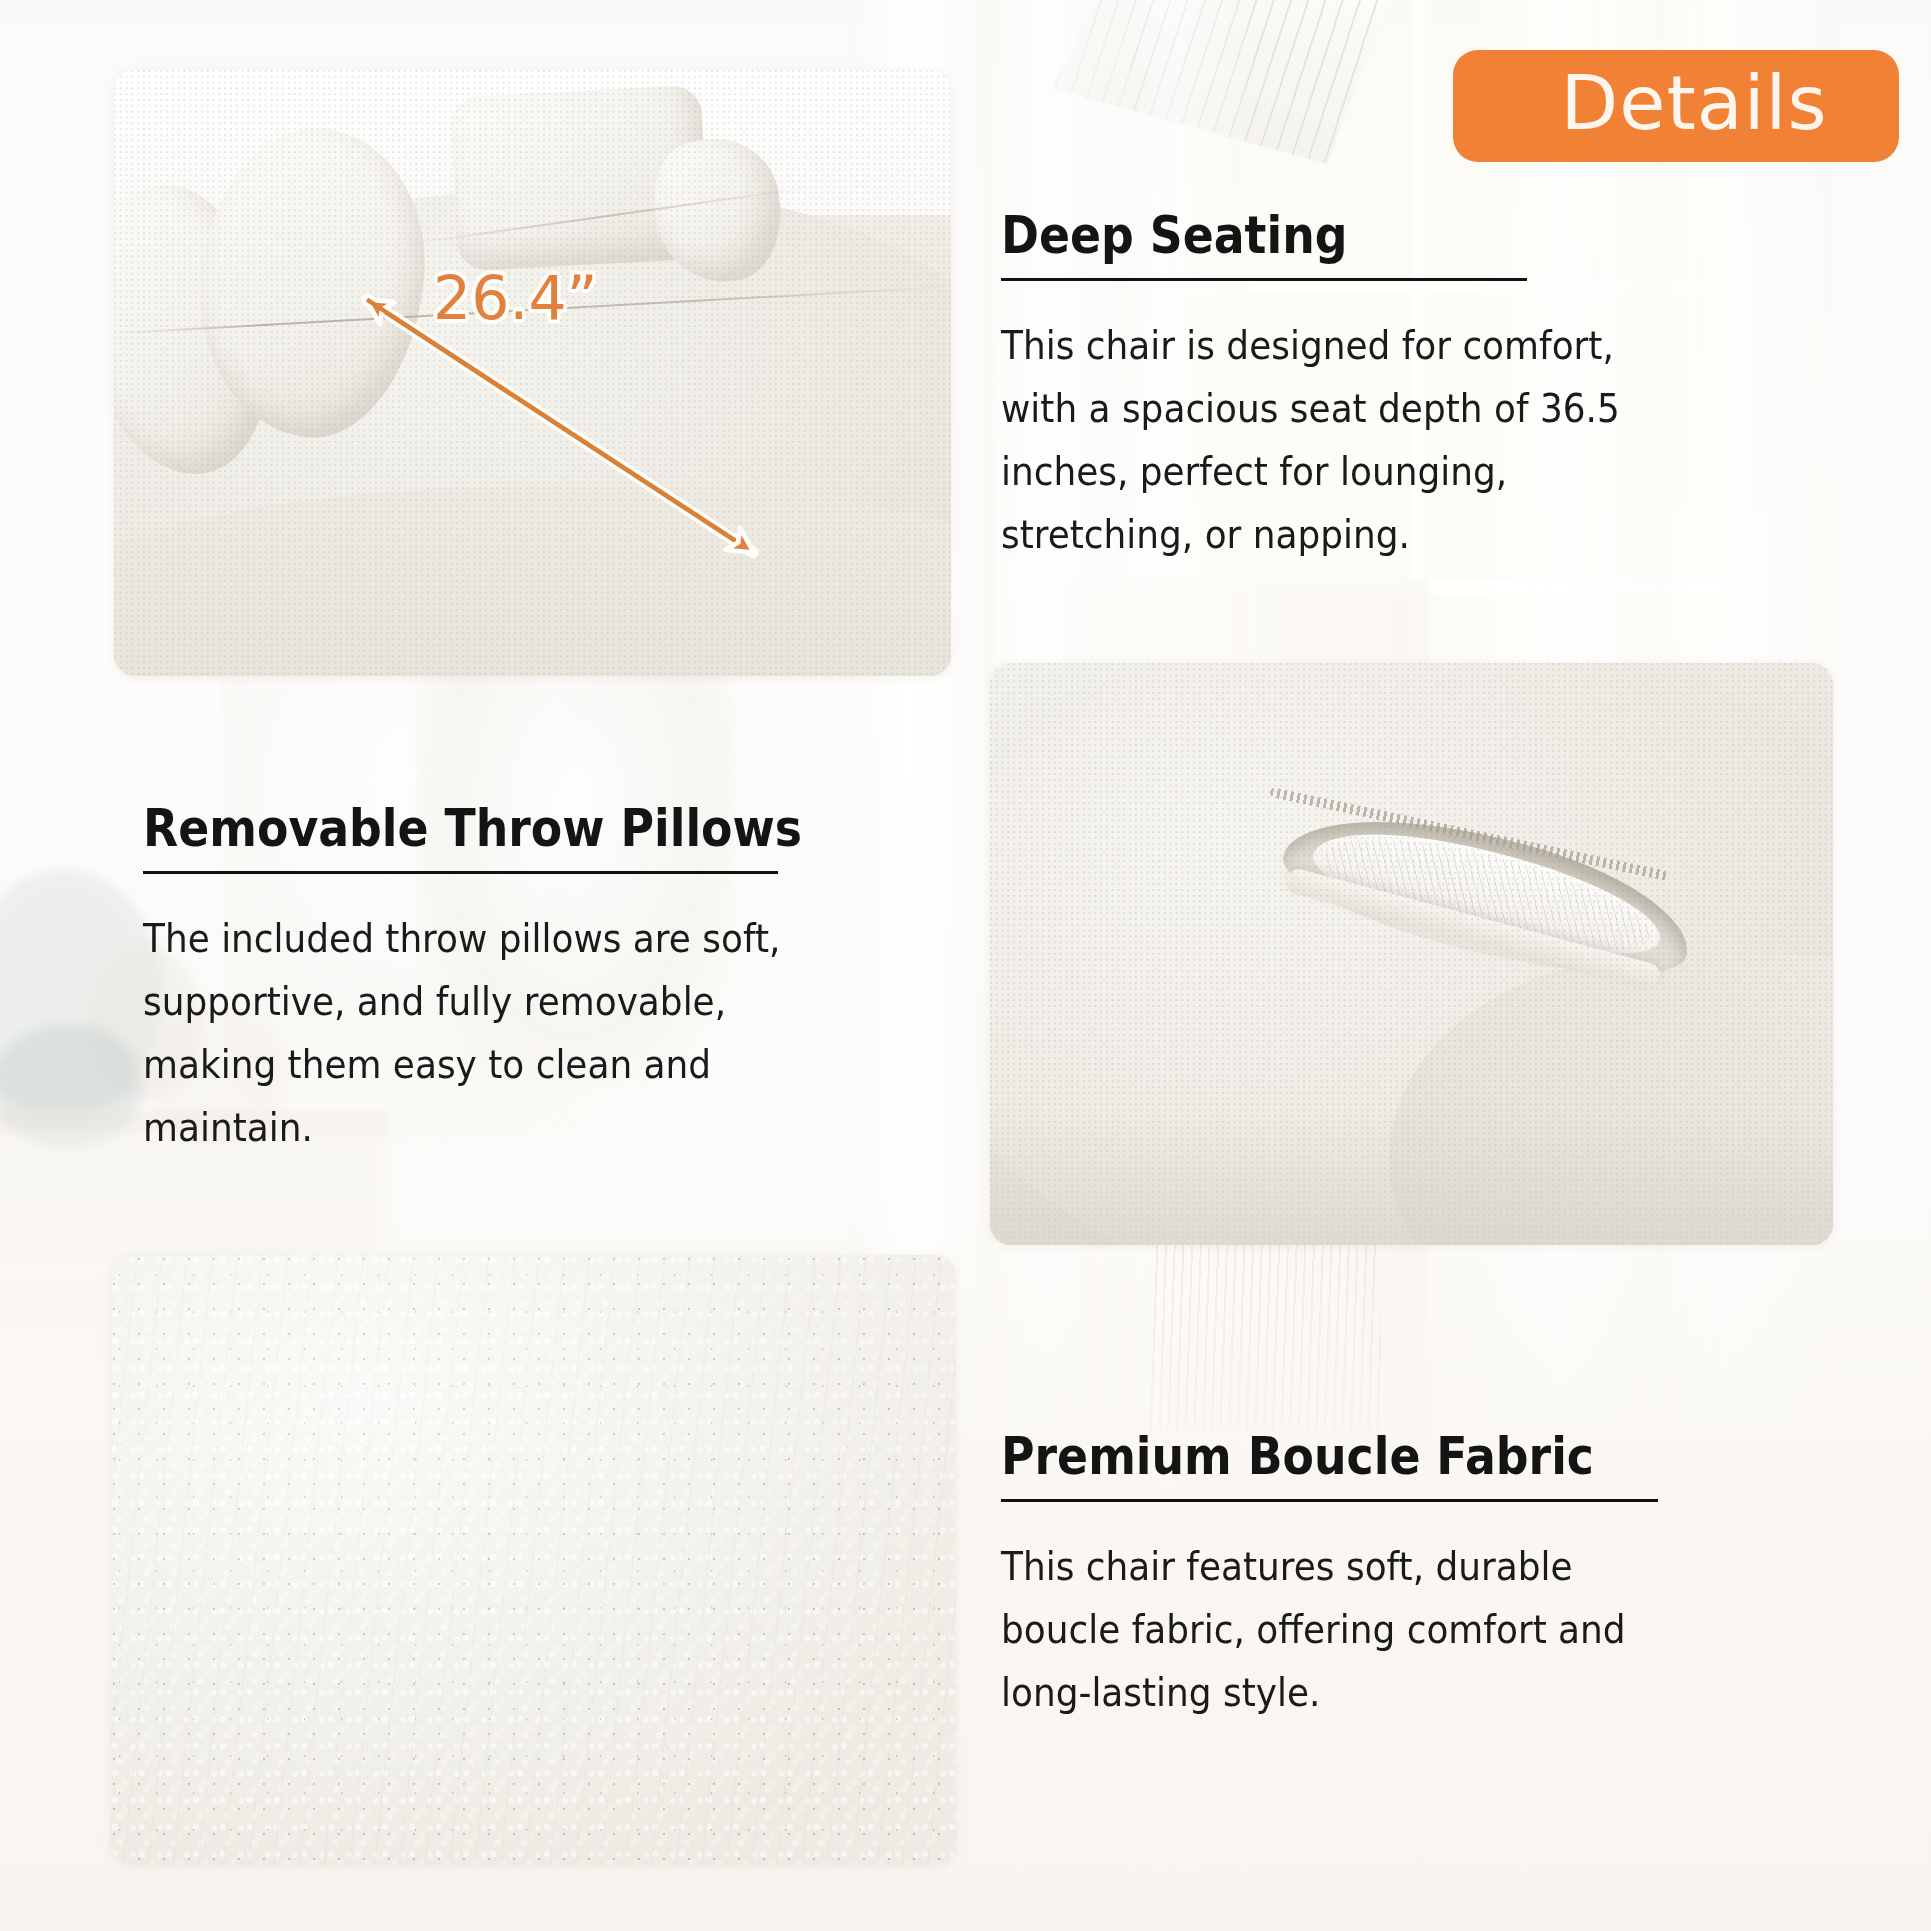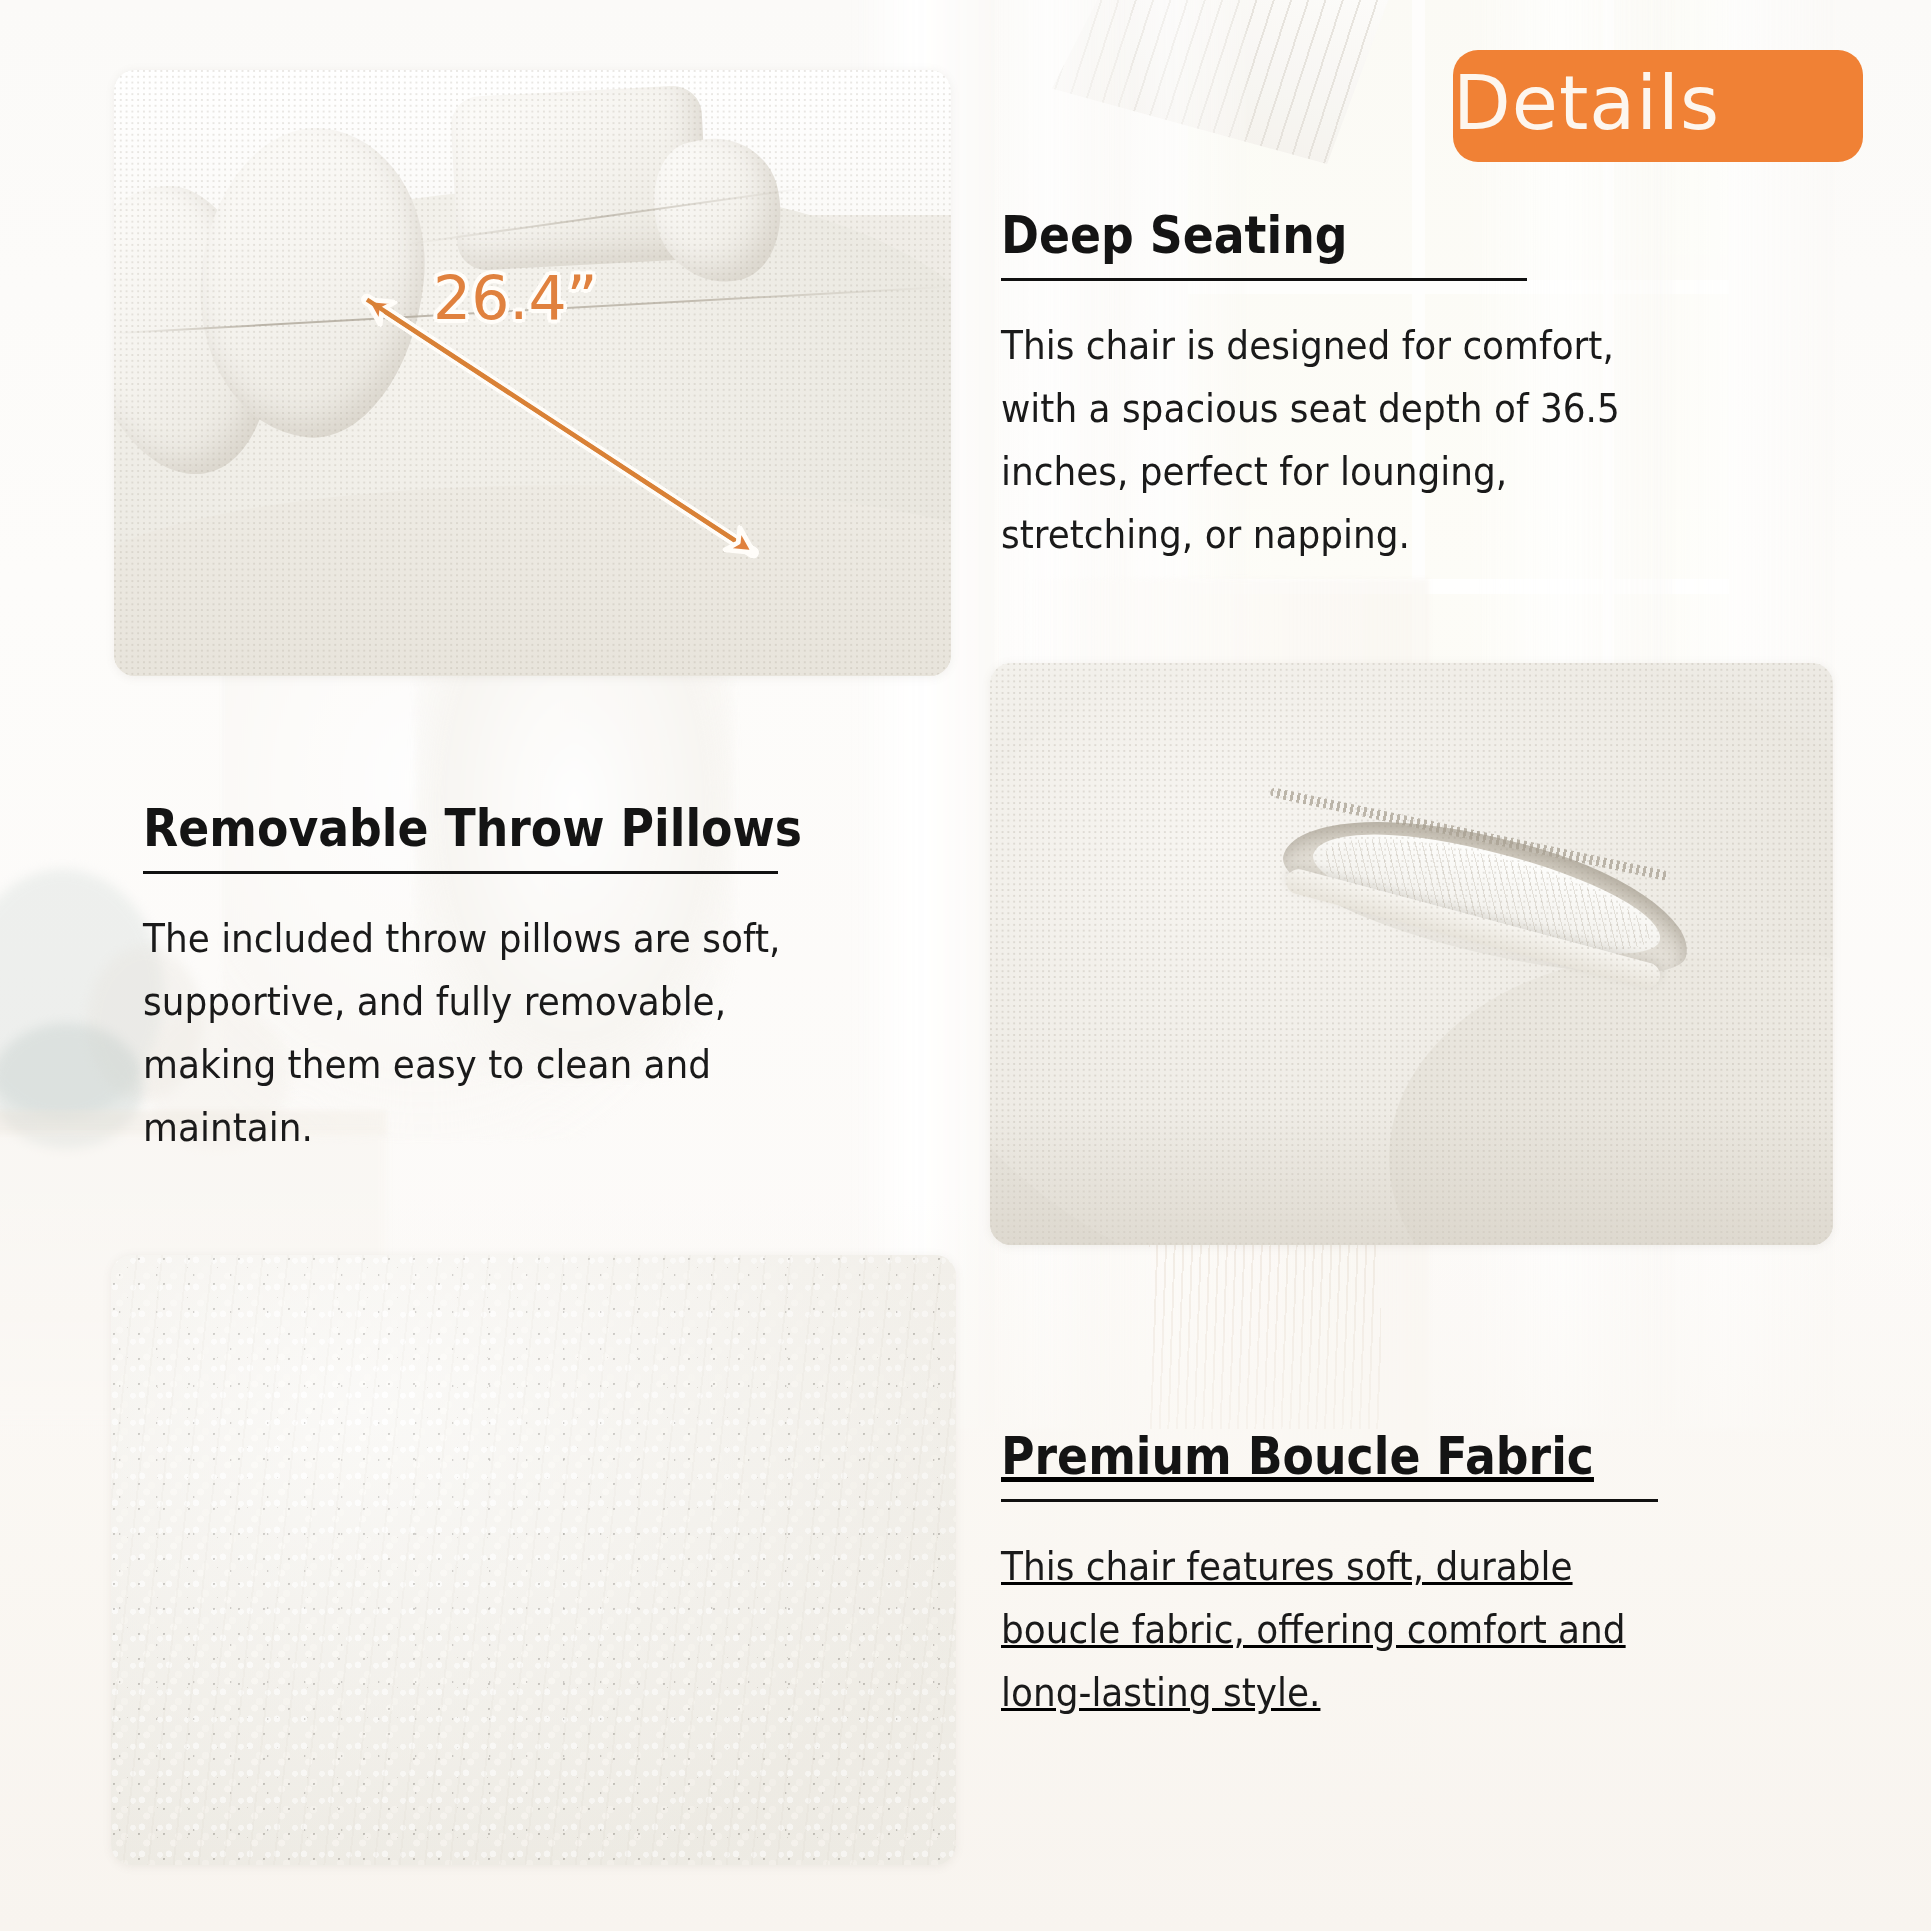--- a/index.html
+++ b/index.html
@@ -76,21 +76,21 @@
   
   .arc{position:absolute;border-style:solid;border-color:transparent;border-radius:50%;}
   .arc-main{right:-406px;top:-232px;width:869px;height:2317px;
     border-width:0 4.8px 0 0;border-right-color:#e3b68a;opacity:.95;}
   .arc-soft{right:-290px;top:-174px;width:734px;height:2221px;
     border-width:0 25px 0 0;border-right-color:#f3e0d0;opacity:.55;filter:blur(1.9px);}
 
   
   .details-badge{position:absolute;left:1453px;top:50px;width:410px;height:112px;
     background:#f08135;border-radius:25px;z-index:6;
-    display:flex;align-items:center;}
+    display:flex;align-items:center;justify-content:center;padding-left:36px;}
   .details-badge span{
     font-family:"DejaVu Sans", sans-serif;
     font-size:75px;color:#fdf6ee;letter-spacing:1px;line-height:1;
     transform:translateY(-2.9px);}
 
   
   .card{position:absolute;border-radius:21px;overflow:hidden;z-index:4;
     box-shadow:0 1.9px 9.7px rgba(120,110,100,.09);}
 
   
@@ -189,21 +189,21 @@
     font-size:52px;color:#141414;line-height:1.05;
     transform:scaleX(.88);transform-origin:left center;white-space:nowrap;}
   .txt-rule{height:2.9px;background:#111;margin-top:15.4px;}
   .txt-p{font-family:"DejaVu Sans", sans-serif;font-size:39px;color:#1a1a1a;
     line-height:1.62;margin-top:33px;transform:scaleX(.92);transform-origin:left top;}
 
   #txt-deep{left:1001px;top:208px;width:676px;}
   #txt-deep .txt-rule{width:526px;}
   #txt-pillows{left:143px;top:801px;width:695px;}
   #txt-pillows .txt-rule{width:635px;}
-  #txt-boucle{left:1001px;top:1429px;width:714px;text-decoration:underline;}
+  #txt-boucle{left:1001px;top:1429px;width:714px;}
   #txt-boucle .txt-rule{width:657px;}
 </style>
 </head>
 <body>
 
 <div class="bg">
   <div class="bg-base"></div>
   <div class="bg-window"></div>
   <div class="pane-v2"></div>
   <div class="lamp"></div>

